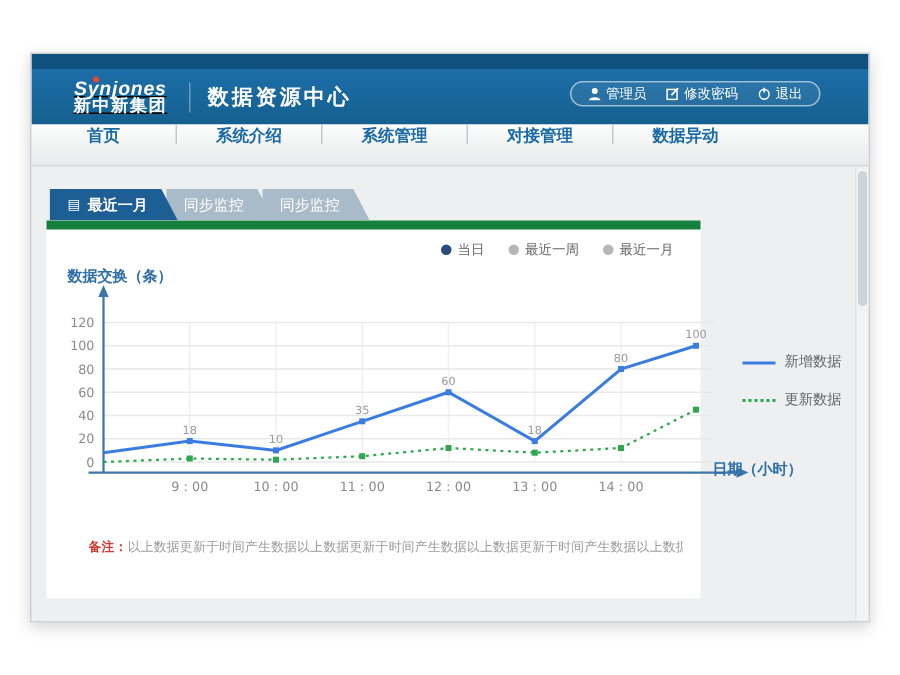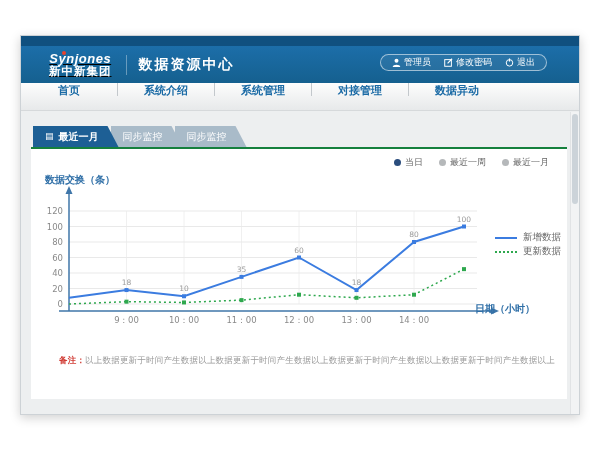--- a/index.html
+++ b/index.html
@@ -35,33 +35,33 @@
   
   .tabs { position:absolute; left:12px; top:90px; height:21px; display:flex; }
   .tab { height:21px; padding:0 20px 0 12px; display:flex; align-items:center; gap:5px;
     font-size:10px; color:#fff; margin-right:-8px; cursor:pointer;
     clip-path:polygon(0 0, calc(100% - 11px) 0, 100% 100%, 0 100%); }
   .tab.active { background:#1d5f95; z-index:3; font-weight:bold; }
   .tab.inactive { background:#a9bbc9; z-index:1;text-align:right; }
   .tab .ticon { font-size:9px; line-height:1; }
 
   
-  .card { position:absolute; left:10px; top:111px; width:536px; height:252px;
-    background:#ffffff; border-top:2px solid #15803d;padding-left:20px; }
+  .card { position:absolute; left:10px; top:111px; width:436px; height:252px;
+    background:#ffffff; border-top:6px solid #15803d;padding-left:20px; }
 
   .radios { position:absolute; right:18px; top:7px; display:flex; gap:16px; align-items:center; }
   .radio { display:flex; align-items:center; gap:4px; font-size:9px; color:#666; cursor:pointer; }
   .radio .rdot { width:7px; height:7px; border-radius:50%; background:#b5b8ba; }
   .radio.selected .rdot { background:#2b4d7d; }
 
   .ylabel { position:absolute; left:14px; top:24px; color:#2f6fa7; font-size:10px; font-weight:bold; }
   #chart-svg { position:absolute; left:8px; top:34px; }
   .xlabel { position:absolute; left:444px; top:153px; color:#2f6fa7; font-size:10px; font-weight:bold; white-space:nowrap; }
 
-  .legend { position:absolute; left:464px; top:82px; display:flex; flex-direction:column; gap:1px; }
+  .legend { position:absolute; left:464px; top:82px; display:flex; flex-direction:column; gap:12px; }
   .legend .litem { display:flex; align-items:center; gap:6px; font-size:9.5px; color:#666; cursor:pointer; white-space:nowrap; }
   .sw { width:22px; height:0; }
   .sw.solid { border-top:2px solid #3b7ce0; }
   .sw.dotted { border-top:2px dotted #2ea84e; }
 
   .note { position:absolute; left:28px; top:206px; right:12px; font-size:8.5px; color:#9a9a9a; letter-spacing:.2px; white-space:nowrap; overflow:hidden; }
   .note .nlabel { color:#d03a33; font-weight:bold; }
 
   
   .scrollbar { position:absolute; right:0; top:76px; width:9px; bottom:0; background:#f2f3f4; border-left:1px solid #e1e3e5; }

